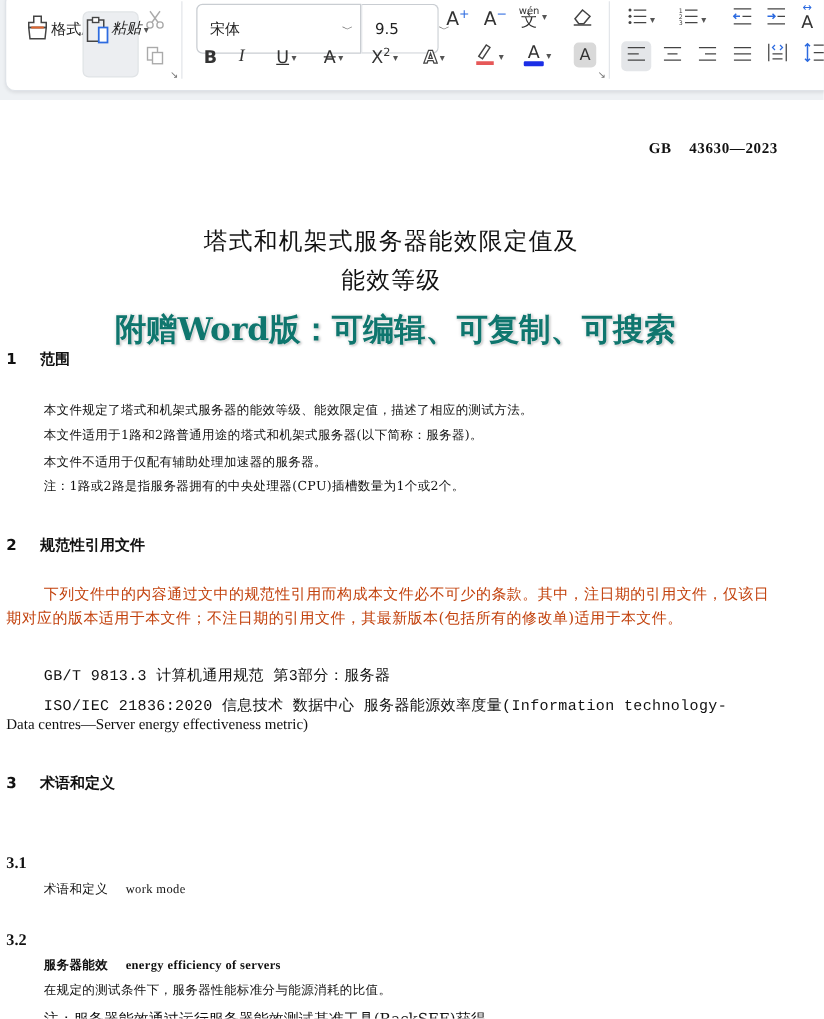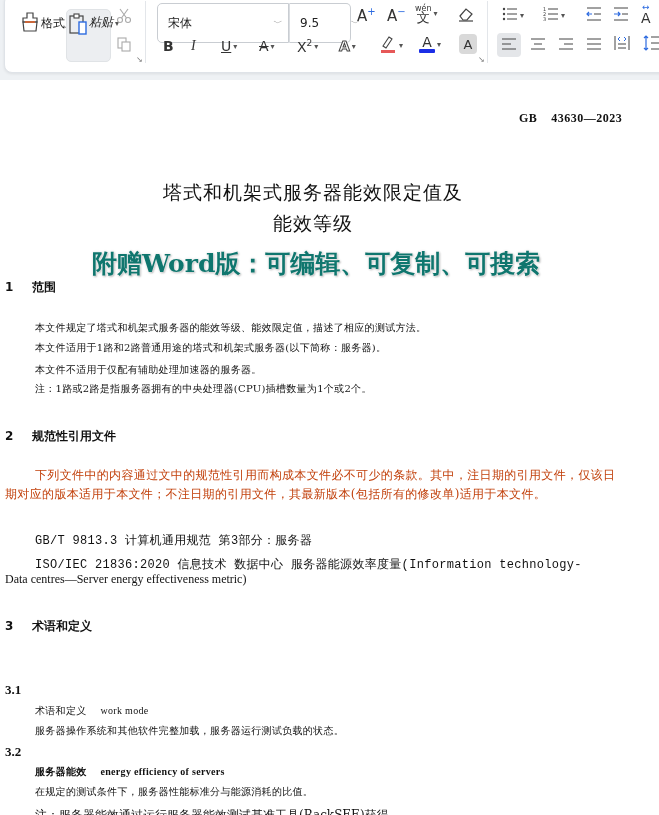--- a/index.html
+++ b/index.html
@@ -323,21 +323,20 @@
   <div class="t" style="left:5px; top:492px; font-family:'Liberation Serif',serif; font-size:12px;">Data  centres—Server   energy   effectiveness   metric)</div>
 
   <div class="t h1" style="top:538px;">
     <span class="num">3</span><span>术语和定义</span>
   </div>
 
   <div class="t term-num" style="top:602px;">3.1</div>
   <div class="t p" style="top:624px;">
     <span class="song">术语和定义</span><span class="term-en">work  mode</span>
   </div>
-  <div class="t p song" style="top:644px;">服务器操作系统和其他软件完整加载，服务器运行测试负载的状态。</div>
 
   <div class="t term-num" style="top:664px;">3.2</div>
   <div class="t p" style="top:685px; font-weight:bold;">
     <span class="song">服务器能效</span><span class="term-en">energy  efficiency  of servers</span>
   </div>
   <div class="t p song" style="top:705px;">在规定的测试条件下，服务器性能标准分与能源消耗的比值。</div>
   <div class="t cutoff song">注：服务器能效通过运行服务器能效测试基准工具(RackSEE)获得。</div>
 </div>
 
 </body></html>

